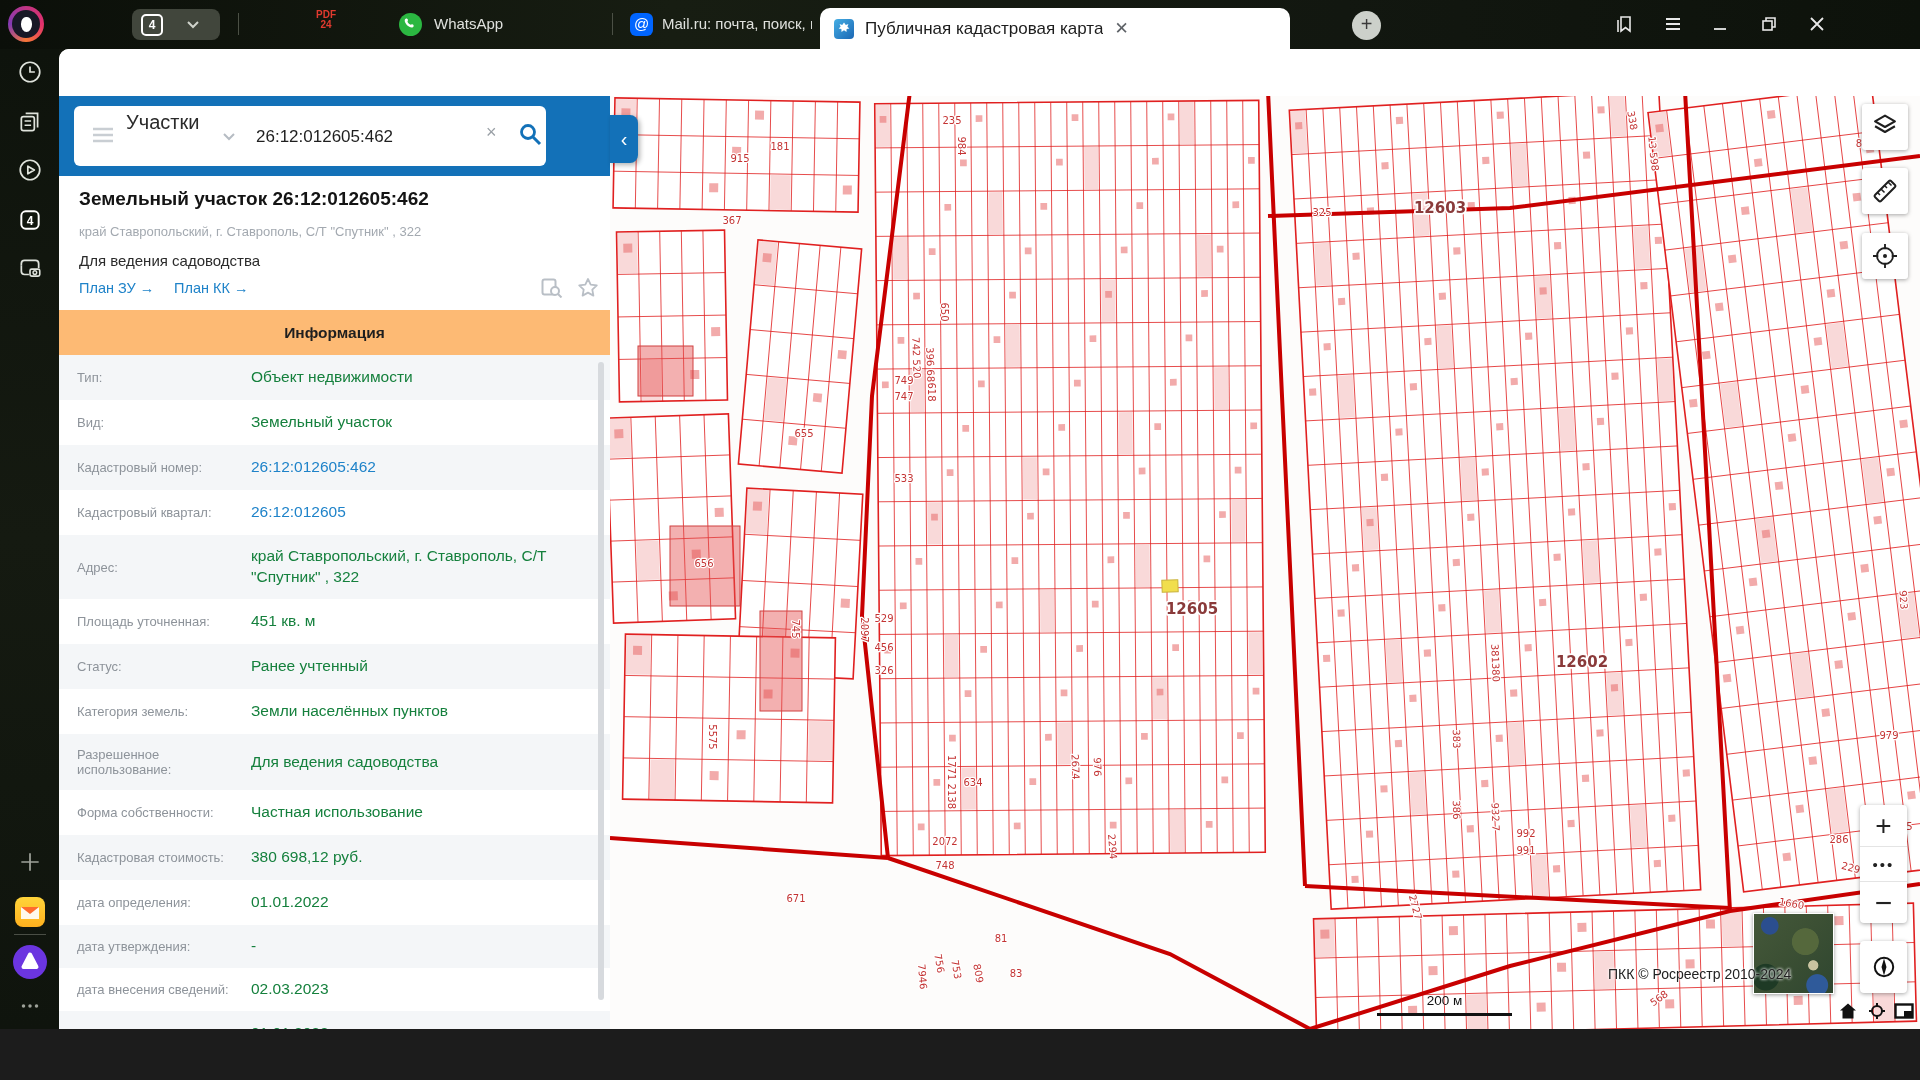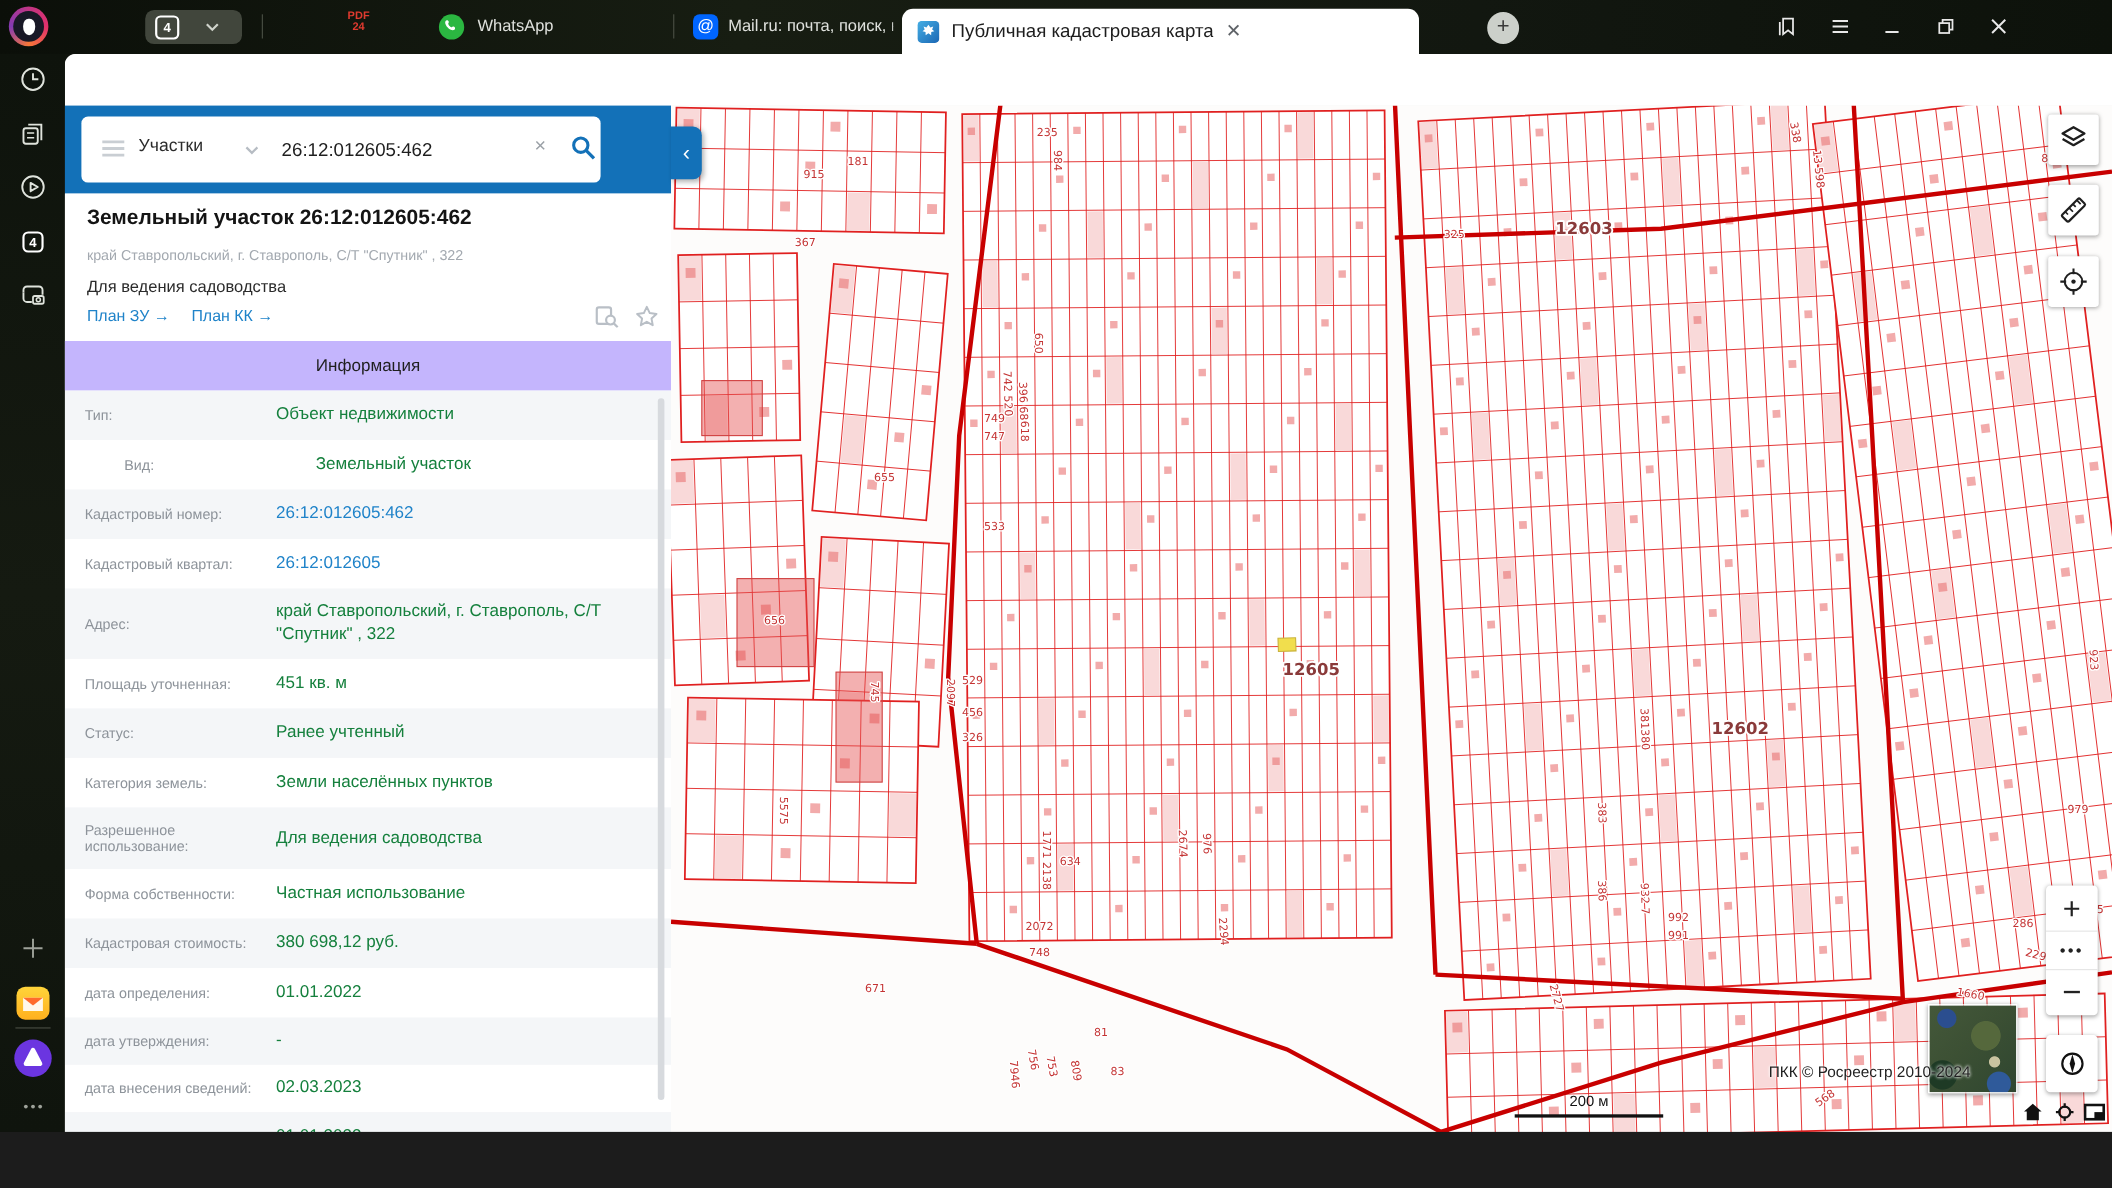--- a/index.html
+++ b/index.html
@@ -38,31 +38,31 @@
   #pagetitle{left:820px;top:58px;width:320px;text-align:center;font-size:16px;color:#222}
   
   #strip{left:0;top:49px;width:59px;height:980px;
     background:linear-gradient(180deg,#0e130c,#151a11 50%,#0f140d)}
   .stripic{left:17px;width:26px;height:26px}
   #searchband{left:59px;top:96px;width:551px;height:80px;background:#1371b8}
   #searchbox{left:74px;top:106px;width:472px;height:60px;background:#fff;border-radius:6px}
   #tongue{left:610px;top:115px;width:28px;height:48px;background:#1371b8;
     border-radius:0 8px 8px 0;color:#fff;font-size:20px;display:flex;align-items:center;
     justify-content:center;box-shadow:2px 2px 5px rgba(0,0,0,.3)}
-  .scat{left:126px;top:124px;font-size:16px;color:#2b2b2b}
+  .scat{left:126px;top:111px;font-size:20px;color:#2b2b2b}
   #squery{left:254px;top:118px;width:220px;height:36px;border:none;outline:none;
     font-family:inherit;font-size:17px;color:#1f1f1f;background:transparent}
   .sx{left:486px;top:122px;color:#9aa0a6;font-size:18px}
   #cardtitle{left:79px;top:188px;font-size:19px;font-weight:bold;color:#141414;width:460px}
   #cardsub{left:79px;top:224px;font-size:13px;color:#a3a9b0;width:460px}
   #cardusage{left:79px;top:252px;font-size:15px;color:#2b2b2b}
   .planlink{top:280px;font-size:14.5px;color:#1f83c9}
   #tabrow{left:59px;top:310px;width:551px;height:45px;display:flex}
   #tabrow .t{flex:1;display:flex;align-items:center;justify-content:center;font-size:15.5px}
-  #tabinfo{background:#c4b5fd;font-weight:normal;color:#1f1f1f}
+  #tabinfo{background:#fdba74;font-weight:bold;color:#1f1f1f}
   #tabsvc{background:#edf0f2;color:#98a0a8;border-bottom:1px solid #e2e5e8}
   #rows{left:59px;top:355px;width:551px;height:674px;overflow:hidden}
   .irow{display:flex;align-items:center;padding-left:18px;box-sizing:border-box}
   .irow.alt{background:#f4f6f8}
   .ilab{width:172px;flex:none;font-size:13px;color:#8d939a;padding-right:2px}
   .ival{flex:1;font-size:15.5px;color:#15803d;padding-right:24px;line-height:1.35}
   .ival.link{color:#1f83c9}
   #pscroll{left:598px;top:362px;width:6px;height:638px;border-radius:3px;background:#d7dade}
   
   #map{left:610px;top:96px;width:1310px;height:933px;background:#fdfcfb;overflow:hidden}
@@ -465,21 +465,21 @@
   </svg>
 
 <div id="tabrow" class="abs">
   <div class="t" id="tabinfo">Информация</div>
 </div>
 <div id="rows" class="abs">
     <div class="irow alt" style="min-height: 45px;">
       <div class="ilab">Тип:</div>
       <div class="ival">Объект недвижимости</div>
     </div>
-    <div class="irow" style="min-height: 45px; margin-left: 36px;">
+    <div class="irow" style="min-height: 45px;">
       <div class="ilab">Вид:</div>
       <div class="ival">Земельный участок</div>
     </div>
     <div class="irow alt" style="min-height: 45px;">
       <div class="ilab">Кадастровый номер:</div>
       <div class="ival link">26:12:012605:462</div>
     </div>
     <div class="irow" style="min-height: 45px;">
       <div class="ilab">Кадастровый квартал:</div>
       <div class="ival link">26:12:012605</div>

